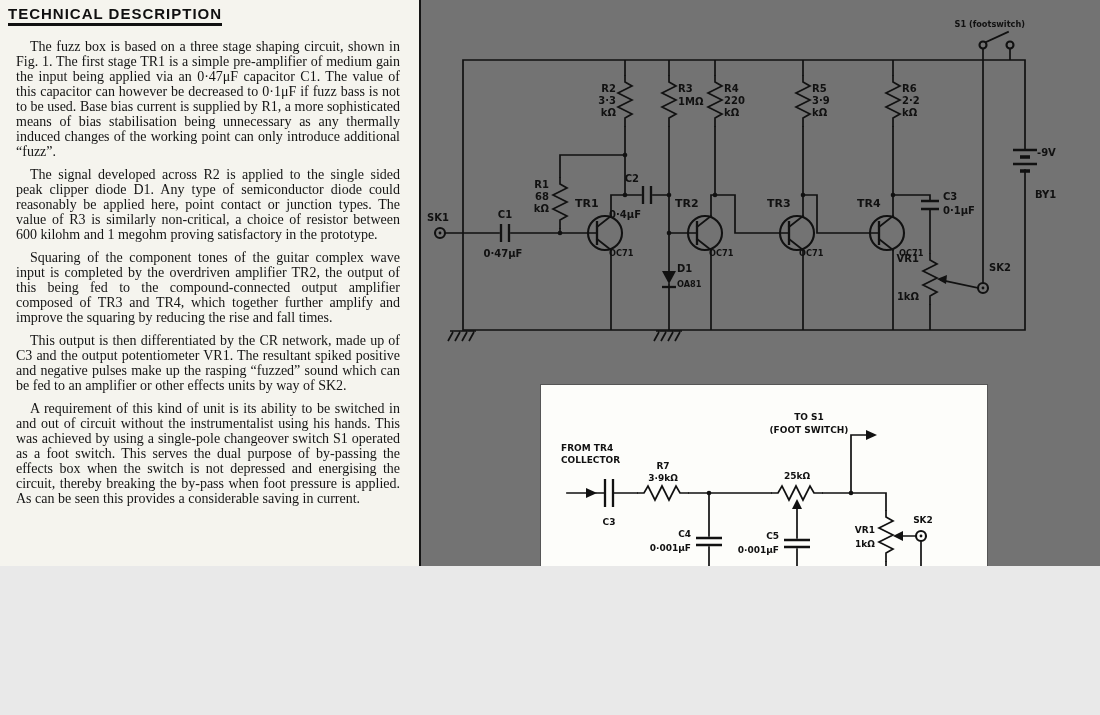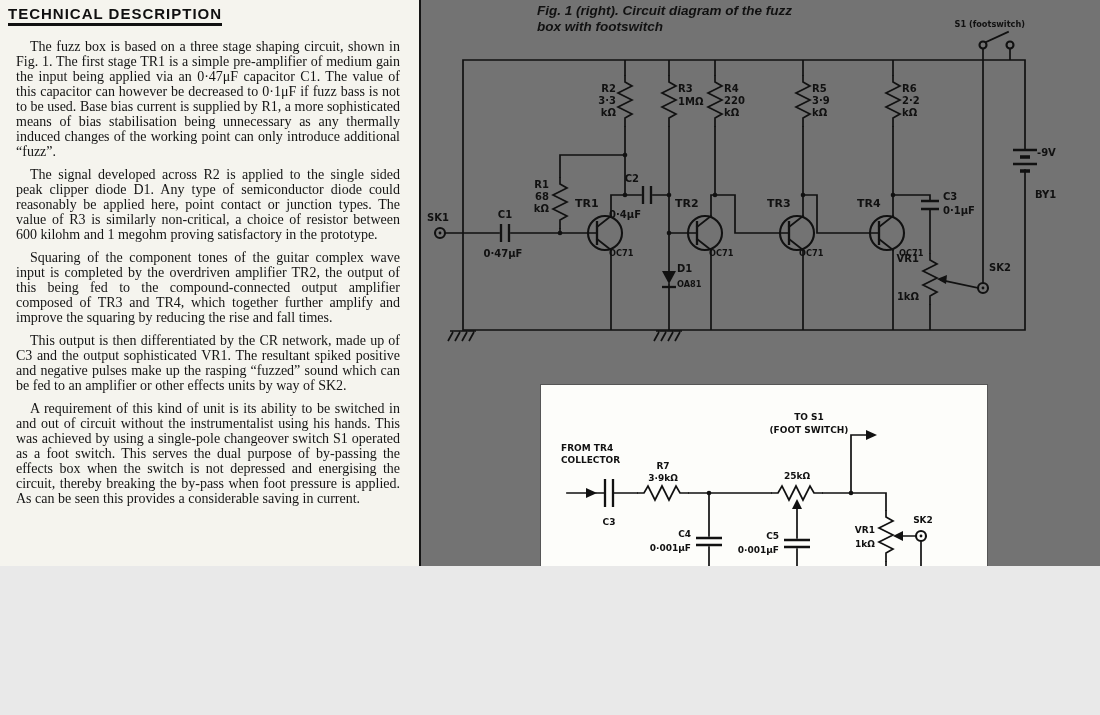--- a/index.html
+++ b/index.html
@@ -38,21 +38,21 @@
 </head>
 <body>
 
 <div class="page">
 
   <div class="left-col">
     <h1>TECHNICAL DESCRIPTION</h1>
     <p>The fuzz box is based on a three stage shaping circuit, shown in Fig. 1. The first stage TR1 is a simple pre-amplifier of medium gain the input being applied via an 0·47μF capacitor C1. The value of this capacitor can however be decreased to 0·1μF if fuzz bass is not to be used. Base bias current is supplied by R1, a more sophisticated means of bias stabilisation being unnecessary as any thermally induced changes of the working point can only introduce additional “fuzz”.</p>
     <p>The signal developed across R2 is applied to the single sided peak clipper diode D1. Any type of semiconductor diode could reasonably be applied here, point contact or junction types. The value of R3 is similarly non-critical, a choice of resistor between 600 kilohm and 1 megohm proving satisfactory in the prototype.</p>
     <p>Squaring of the component tones of the guitar complex wave input is completed by the overdriven amplifier TR2, the output of this being fed to the compound-connected output amplifier composed of TR3 and TR4, which together further amplify and improve the squaring by reducing the rise and fall times.</p>
-    <p>This output is then differentiated by the CR network, made up of C3 and the output sophisticated VR1. The resultant spiked positive and negative pulses make up the rasping “fuzzed” sound which can be fed to an amplifier or other effects units by way of SK2.</p>
+    <p>This output is then differentiated by the CR network, made up of C3 and the output potentiometer VR1. The resultant spiked positive and negative pulses make up the rasping “fuzzed” sound which can be fed to an amplifier or other effects units by way of SK2.</p>
     <p>A requirement of this kind of unit is its ability to be switched in and out of circuit without the instrumentalist using his hands. This was achieved by using a single-pole changeover switch S1 operated as a foot switch. This serves the dual purpose of by-passing the effects box when the switch is not depressed and energising the circuit, thereby breaking the by-pass when foot pressure is applied. As can be seen this provides a considerable saving in current.</p>
   </div>
 
   <div class="fig1">
     <svg width="675" height="378" viewBox="0 0 675 378" xmlns="http://www.w3.org/2000/svg">
       <defs>
         <path id="resV" d="m0 0 v7 l7 4 l-14 7 l14 7 l-14 7 l14 7 l-7 4 v9"></path>
         <path id="resH" d="m0 0 h7 l4 -7 l7 14 l7 -14 l7 14 l7 -14 l4 7 h9"></path>
         <g id="gnd">
             <path d="M-13 0 H13 M-10 1 L-15 10 M-3 1 L-8 10 M4 1 L-1 10 M11 1 L6 10"></path>
@@ -213,21 +213,20 @@
       <text class="lg" x="432" y="207">TR4</text>
       <text class="sm" x="474" y="256">OC71</text>
       <text x="252" y="272">D1</text>
       <text class="sm" x="252" y="287">OA81</text>
       <text x="494" y="262" text-anchor="end">VR1</text>
       <text x="494" y="300" text-anchor="end">1kΩ</text>
       <text x="564" y="271">SK2</text>
       <text x="612" y="156">-9V</text>
       <text x="610" y="198">BY1</text>
     </svg>
-    <div class="fig1-caption">Fig. 1 (right). Circuit diagram of the fuzz box with footswitch</div>
   </div>
 
   <div class="fig4">
     <svg width="446" height="252" viewBox="0 0 446 252" xmlns="http://www.w3.org/2000/svg">
       <defs>
         <path id="resH4" d="m0 0 h7 l4 -7 l7 14 l7 -14 l7 14 l7 -14 l4 7 h9"></path>
         <path id="resV4" d="m0 0 v7 l7 4 l-14 7 l14 7 l-14 7 l14 7 l-7 4 v9"></path>
         <g id="gnd4">
             <path d="M-13 0 H13 M-10 1 L-15 10 M-3 1 L-8 10 M4 1 L-1 10 M11 1 L6 10"></path>
           </g>

